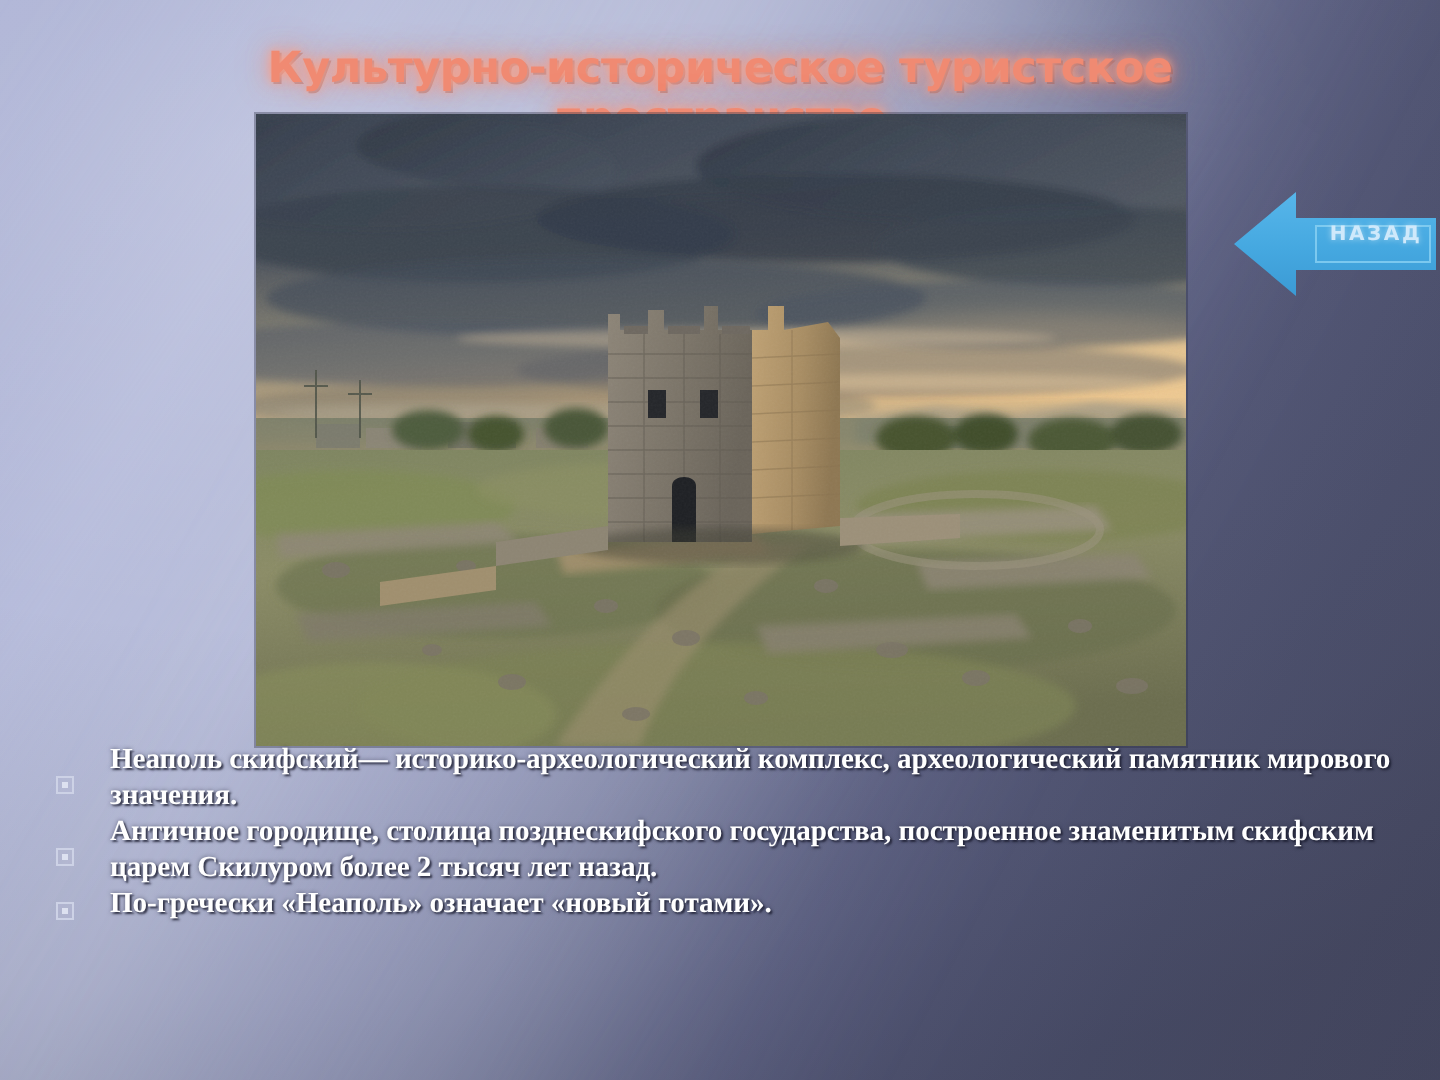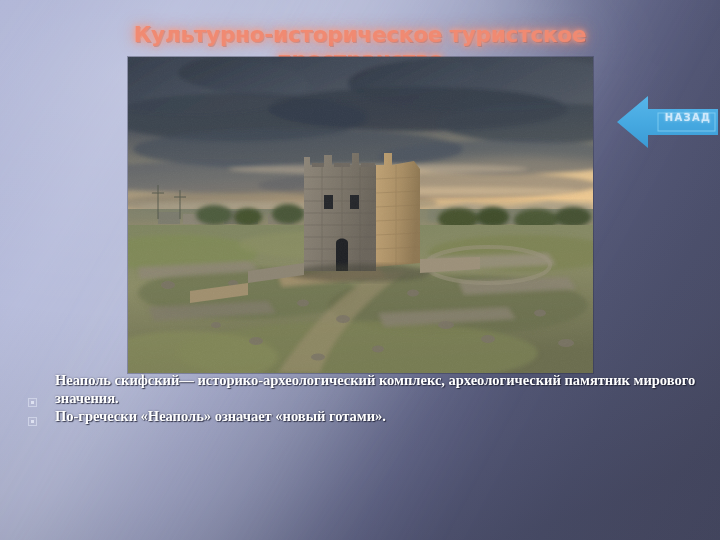--- a/index.html
+++ b/index.html
@@ -134,21 +134,21 @@
 
   
   #bullets {
     position: absolute;
     left: 24px;
     top: 372px;
     width: 676px;
   }
   .bullet-row {
     display: flex;
-    align-items: flex-end;
+    align-items: center;
     margin-bottom: 1px;
   }
   .bullet-marker {
     flex: 0 0 auto;
     width: 9px;
     height: 9px;
     margin: 5px 18px 0 4px;
     border: 1px solid #cdd2e6;
     background: rgba(205,210,230,0.10);
     position: relative;
@@ -406,20 +406,24 @@
     <div id="back-label">НАЗАД</div>
   </div>
 
   <div id="bullets">
 
     <div class="bullet-row">
       <span class="bullet-marker"></span>
       <span class="bullet-text"><span class="lead">Неаполь скифский</span><span>— историко-археологический комплекс, археологический памятник мирового значения.</span></span>
     </div>
 
+    <div class="bullet-row">
+      <span class="bullet-marker"></span>
+      <span class="bullet-text"><span>Античное городище, столица позднескифского государства, построенное знаменитым скифским царем Скилуром более 2 тысяч лет назад.</span></span>
+    </div>
 
     <div class="bullet-row">
       <span class="bullet-marker"></span>
       <span class="bullet-text"><span> По-гречески «Неаполь» означает «новый готами».</span></span>
     </div>
 
 
   </div>
 
 </div>

